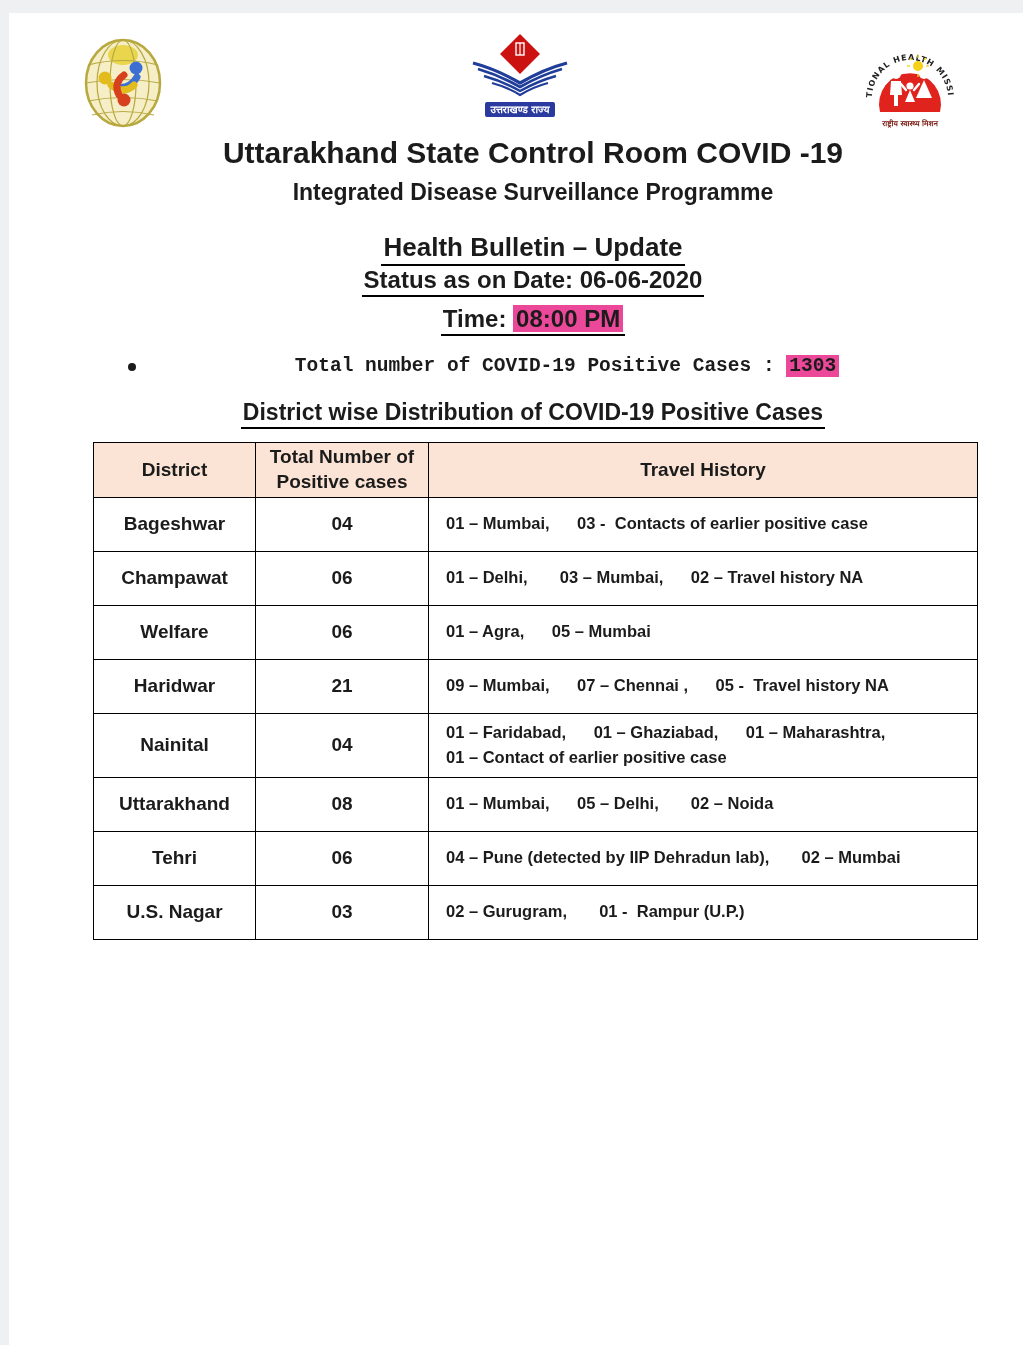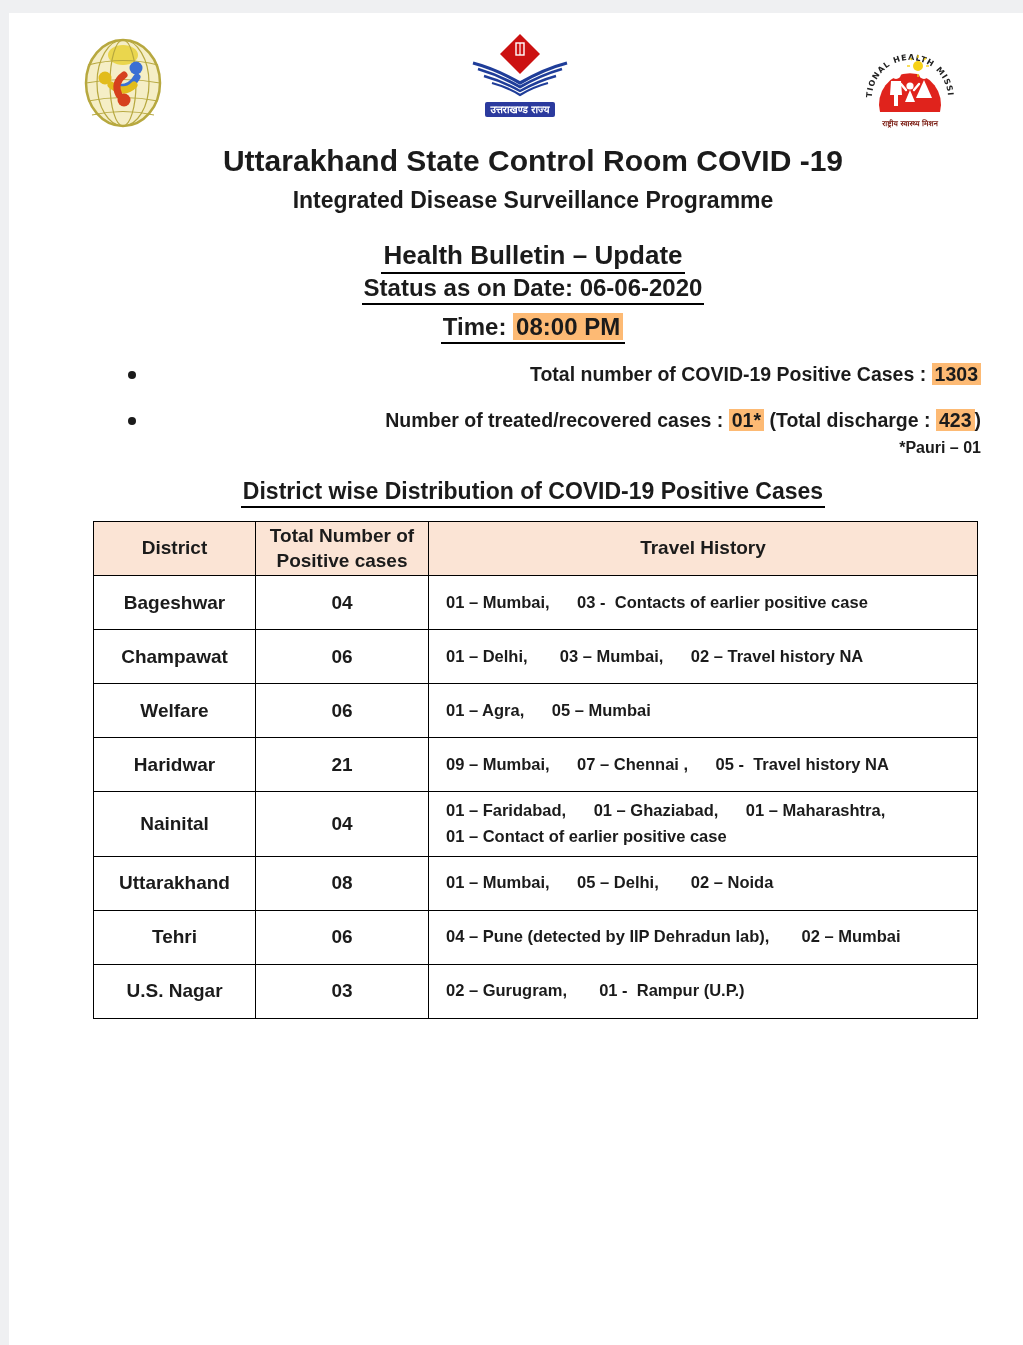--- a/index.html
+++ b/index.html
@@ -17,42 +17,43 @@
   .edge-top { position:absolute; top:0; left:0; width:100%; height:13px; background:#eff0f2; }
   .edge-left { position:absolute; top:0; left:0; width:9px; height:100%; background:#eff0f2; }
 
   .logo { position:absolute; }
   .logo-idsp { left:84px; top:38px; width:78px; height:90px; }
   .logo-uk   { left:466px; top:33px; width:108px; height:90px; }
   .logo-nhm  { left:856px; top:34px; width:108px; height:100px; }
 
   .content {
     position:absolute;
-    left:43px; top:8px;
+    left:43px; top:0;
     width:980px;
     text-align:center;
     padding-top:136px;
   }
   .doc-title   { font-size:30px; line-height:1.15; margin:0; font-weight:bold; }
   .doc-sub1    { font-size:23px; margin-top:8px; }
   .doc-sub2    { font-size:23px; margin-top:5px; }
 
   .u { display:inline-block; border-bottom:2.5px solid #000; padding:0 2px 1px 2px; }
   .bulletin-heading { margin-top:26px; font-size:26px; }
   .status-line      { margin-top:0; font-size:24px;text-decoration:underline; }
   .time-line        { margin-top:8px;  font-size:24px; }
 
-  .hl { background:#fdba74; padding:0 3px; }
+  .hl { background:#ec4899; padding:0 3px; }
 
   .bullets {
     list-style:none;
     margin:18px 0 0 82px;
     padding:0;
     width:856px;
-    text-align:right;
+    text-align:center;
+    font-family:Liberation Mono, monospace;
   }
   .bullets li { position:relative; padding-left:28px; font-size:19.5px; line-height:1.32; }
   .bullets li::before {
     content:"";
     position:absolute; left:3px; top:9px;
     width:8px; height:8px; border-radius:50%;
     background:#1b1b1b;
   }
   .li-2 { margin-top:21px; }
   .li-3 { margin-top:23px; }
@@ -171,24 +172,20 @@
     <div class="time-line">
       <span class="u">
         <span>Time: </span><span class="hl">08:00 PM</span>
       </span>
     </div>
 
     <ul class="bullets">
       <li class="li-1">
         <span>Total number of COVID-19 Positive Cases : </span><span class="hl">1303</span>
       </li>
-      <li class="li-2">
-        <span>Number of treated/recovered cases : </span><span class="hl">01*</span><span> (Total discharge : </span><span class="hl">423</span><span>)</span>
-        <div class="bullet-note">*Pauri – 01</div>
-      </li>
     </ul>
 
     <div class="table-title">
       <span class="u">District wise Distribution of COVID-19 Positive Cases</span>
     </div>
 
     <table class="district-table">
       <colgroup>
         <col class="c-district">
           <col class="c-cases">

